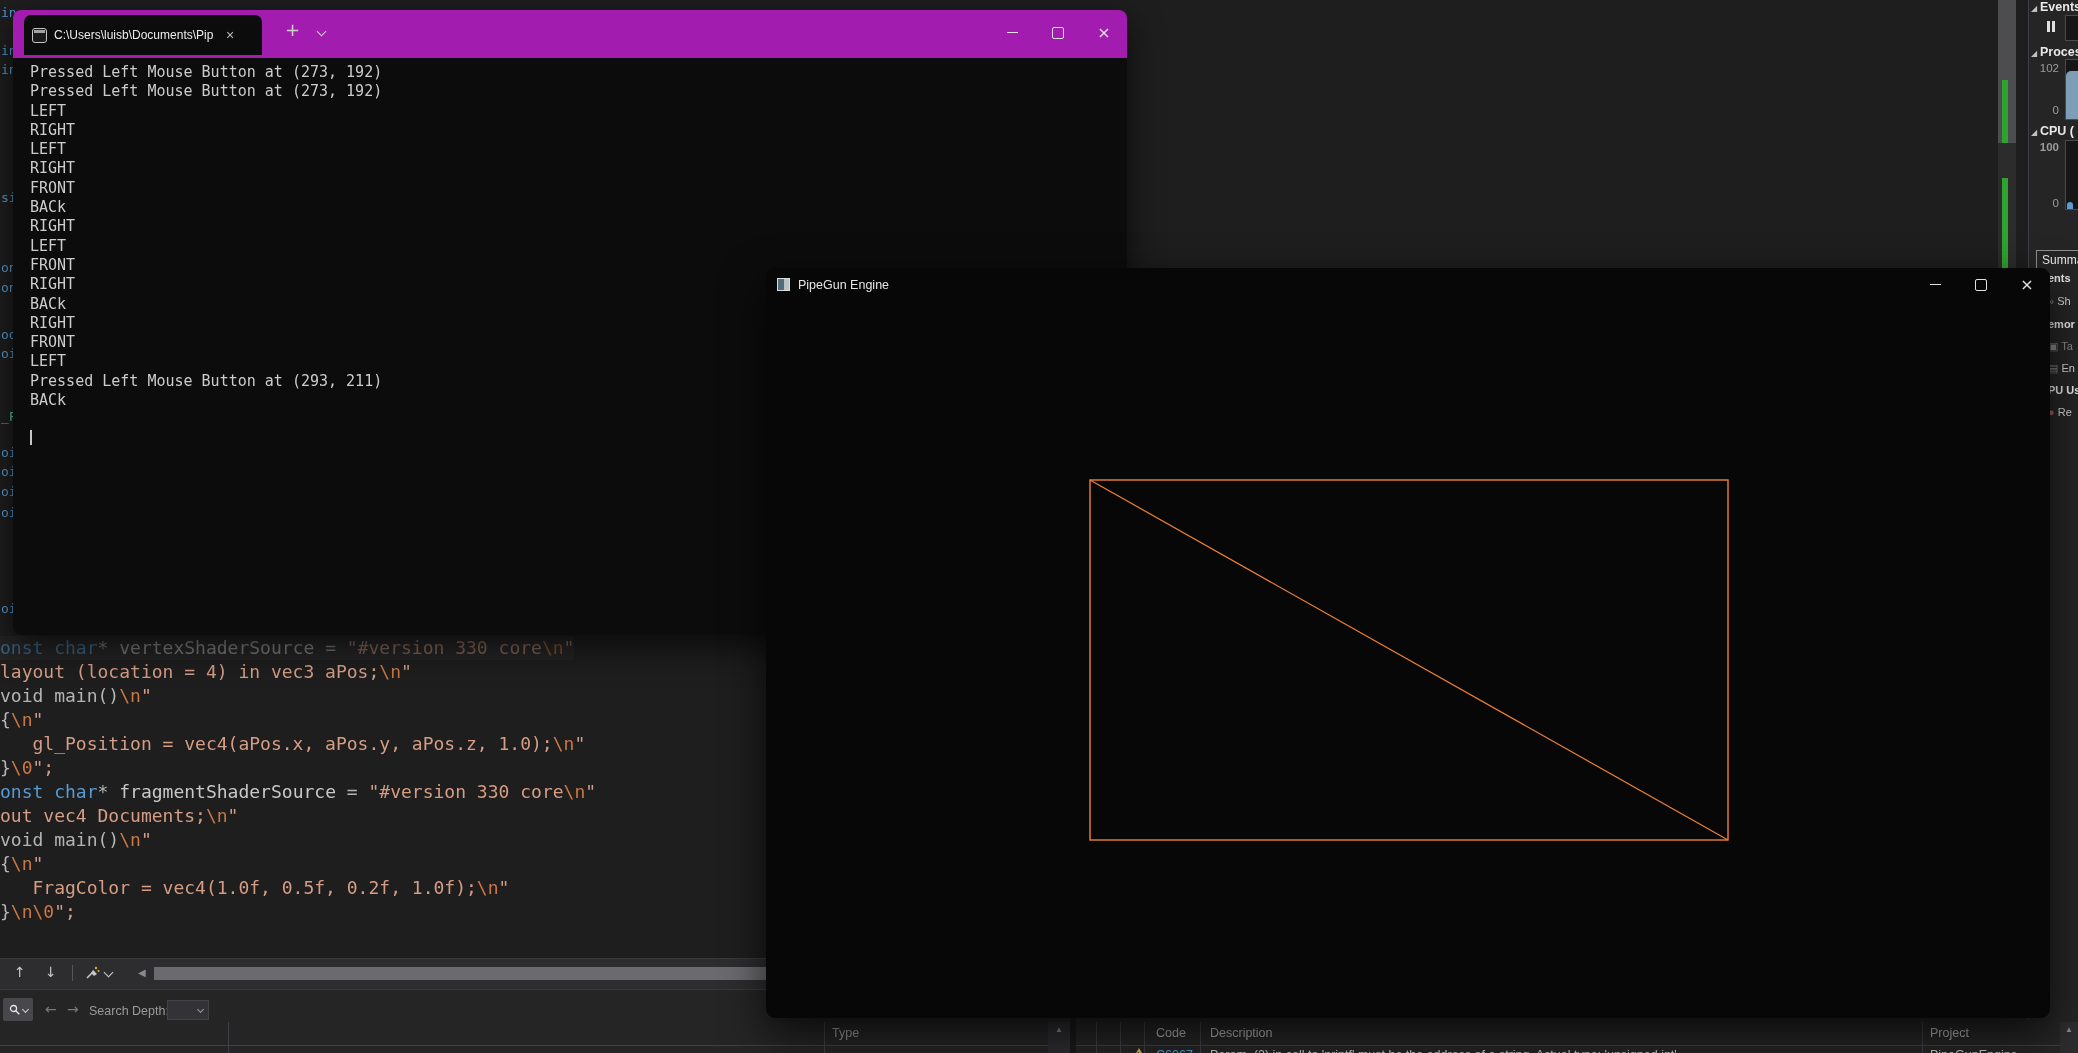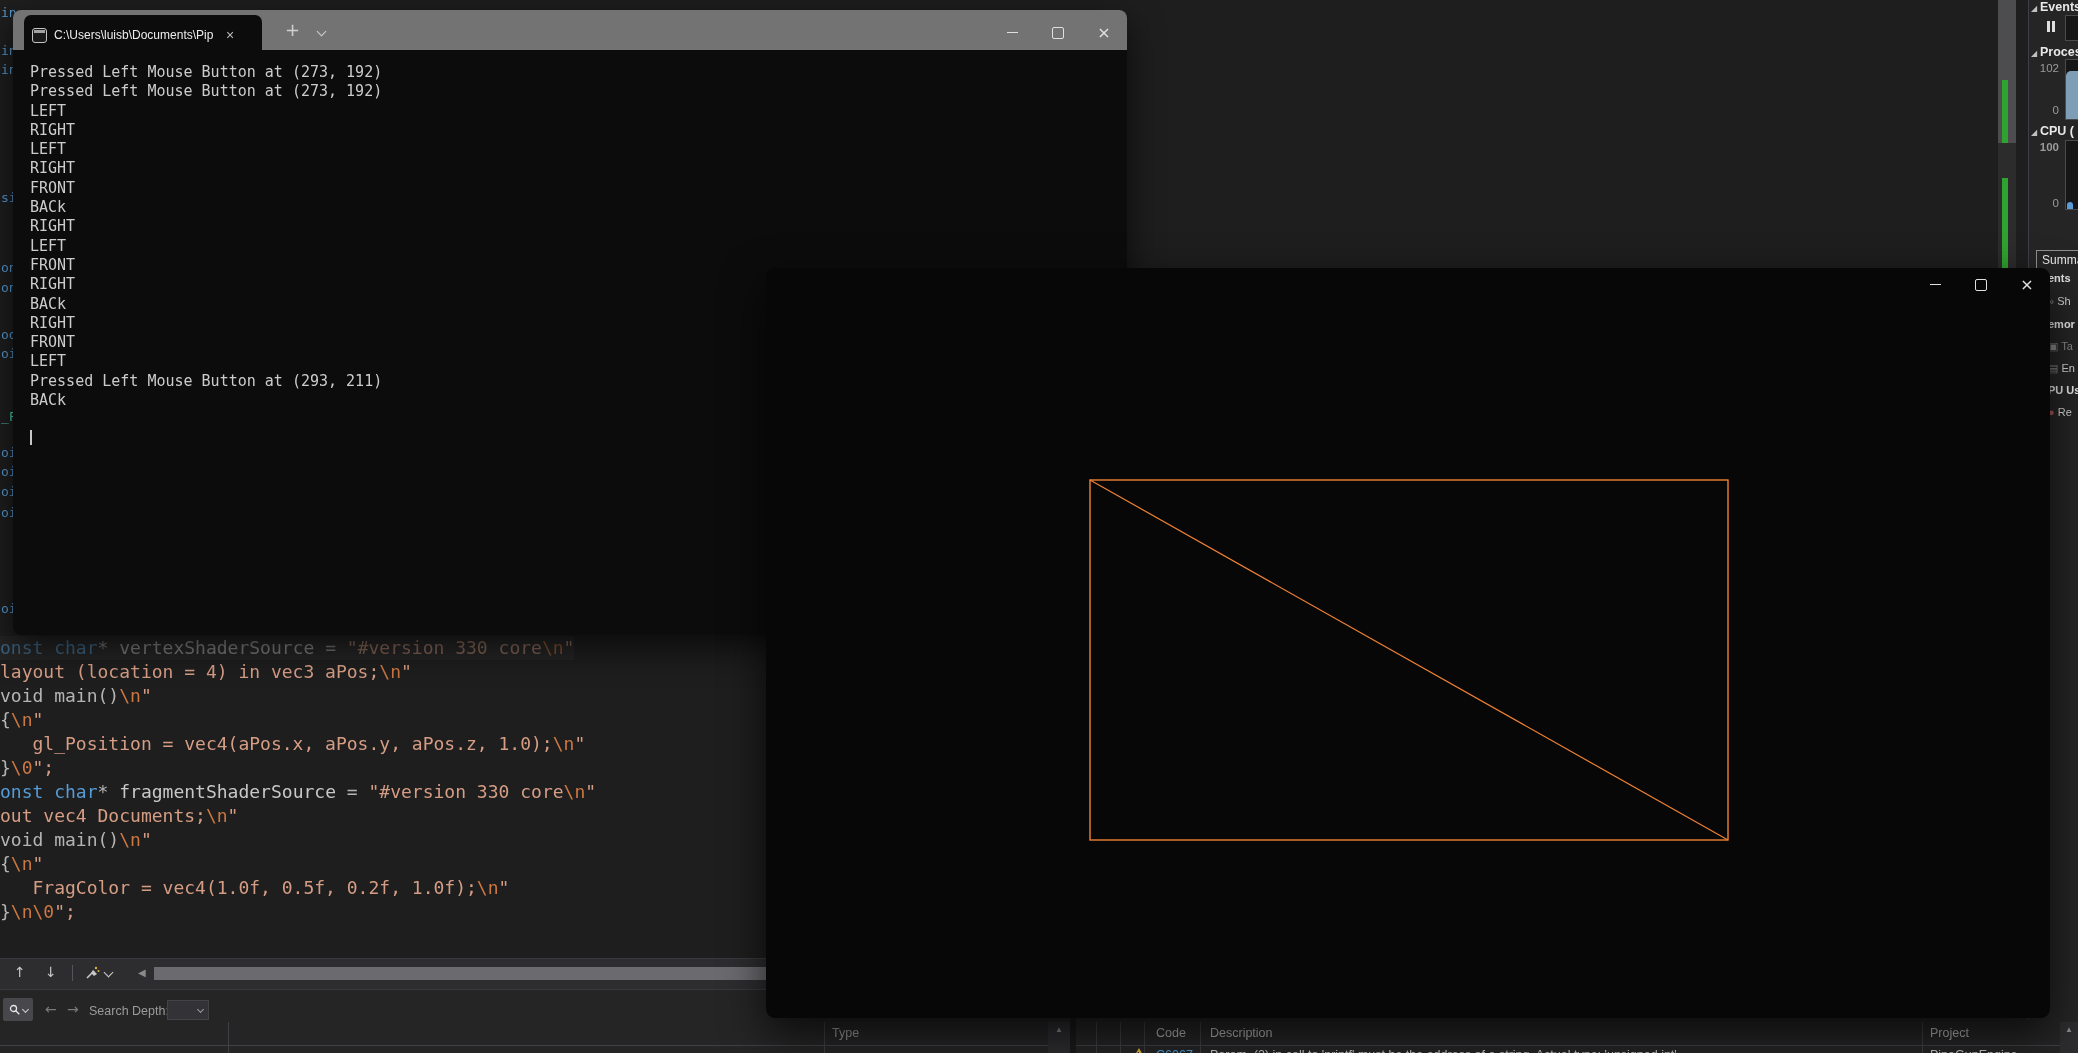--- a/index.html
+++ b/index.html
@@ -21,21 +21,21 @@
     border-top:1px solid #3a3a3e;border-bottom:1px solid #3a3a3e;}
   .tb-ico{position:absolute;top:5px;color:#c8c8c8;font:14px "DejaVu Sans",sans-serif;}
   .tb-sep{position:absolute;left:72px;top:6px;width:1px;height:16px;background:#55555a;}
   .h-track{position:absolute;left:154px;top:8px;width:1836px;height:13px;background:#3e3e42;}
   .h-thumb{position:absolute;left:0;top:0;height:13px;width:640px;background:#6b6b6f;}
   .chev{display:inline-block;width:6px;height:6px;border-right:1.5px solid #cfcfcf;
     border-bottom:1.5px solid #cfcfcf;transform:rotate(45deg);}
   
   #console{left:13px;top:10px;width:1114px;height:625px;background:#0c0c0c;border-radius:8px;
     box-shadow:0 12px 34px rgba(0,0,0,.65);z-index:10;}
-  #console .titlebar{position:absolute;left:0;top:0;right:0;height:40px;background:#737373;
+  #console .titlebar{position:absolute;left:0;top:0;right:0;height:48px;background:#a21caf;
     border-radius:8px 8px 0 0;}
   #console .tab{position:absolute;left:11px;top:5px;width:238px;height:40px;background:#0c0c0c;
     border-radius:7px 7px 0 0;display:flex;align-items:center;padding:0 8px;box-sizing:border-box;}
   .cmd-ico{width:13px;height:13px;border:1px solid #c5c5c5;border-radius:3px;background:#1a1a1a;
     position:relative;flex:none;}
   .cmd-ico:before{content:"";position:absolute;left:1px;top:1px;right:1px;height:3px;background:#c5c5c5;opacity:.8;}
   #console .tab-title{font-size:12px;color:#ececec;white-space:nowrap;overflow:hidden;width:170px;margin-left:7px;}
   #console .tab-close{margin-left:2px;color:#bbbbbb;font-size:14px;line-height:14px;}
   .tt-btn{position:absolute;top:13px;color:#cfcfcf;font:17px/18px "DejaVu Sans",sans-serif;}
   .winbtns{position:absolute;right:0;top:0;height:45px;display:flex;}
@@ -282,20 +282,24 @@
       <div class="console-line">BACk</div>
     </div>
   <div id="cursor" class="abs"></div>
 </div>
 
 <div id="pipegun" class="abs">
   <svg id="wire" width="1284" height="750" style="position:absolute;left:0;top:0;">
       <rect x="324" y="212" width="638" height="360" fill="none" stroke="#f08134" stroke-width="1.4"></rect>
       <line x1="324" y1="212" x2="962" y2="572" stroke="#f08134" stroke-width="1.2"></line>
     </svg>
+  <div class="titlebar">
+    <span class="pg-ico"></span>
+    <span class="title">PipeGun Engine</span>
+  </div>
   <div class="winbtns">
     <div class="winbtn">
         <span class="min-bar"></span>
       </div>
     <div class="winbtn">
         <span class="max-box"></span>
       </div>
     <div class="winbtn">
         <span class="x-glyph">×</span>
       </div>

